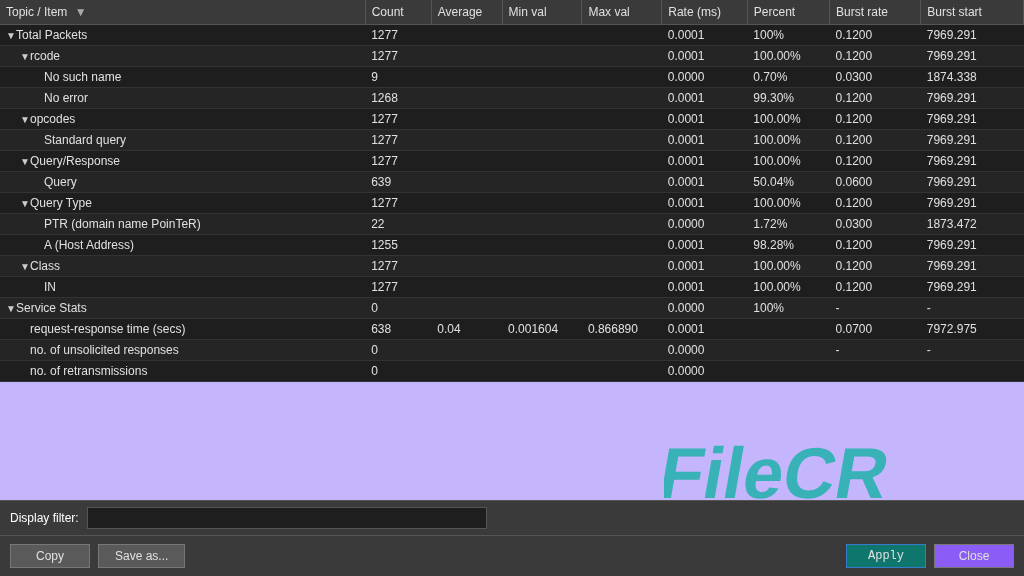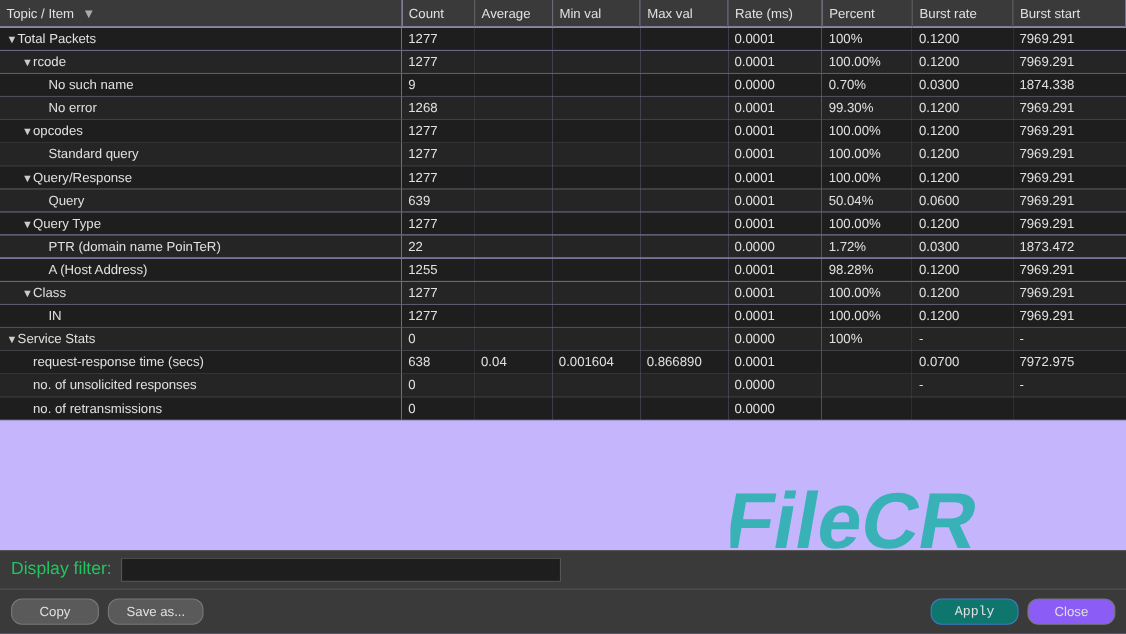--- a/index.html
+++ b/index.html
@@ -102,22 +102,22 @@
     .filter-bar {
       background: #3a3a3a;
       padding: 6px 10px;
       display: flex;
       align-items: center;
       gap: 8px;
       border-top: 1px solid #555;
     }
 
     .filter-label {
-      color: #22c55e;
-      font-size: 16px;
+      color: #ffffff;
+      font-size: 12px;
       white-space: nowrap;
     }
 
     .filter-input {
       flex: 1;
       max-width: 400px;
       background: #1e1e1e;
       border: 1px solid #555;
       color: #e0e0e0;
       font-size: 12px;
@@ -136,21 +136,21 @@
       border-top: 1px solid #555;
     }
 
     .btn {
       background: #5a5a5a;
       border: 1px solid #777;
       color: #e0e0e0;
       font-size: 12px;
       padding: 4px 16px;
       cursor: pointer;
-      border-radius: 10px;
+      border-radius: 0;
       min-width: 80px;
     }
 
     .btn-apply {
       background: #0f766e;
       border-color: #3a7bc8;
       margin-left: auto;
       font-family: Liberation Mono, monospace;
     }
 

